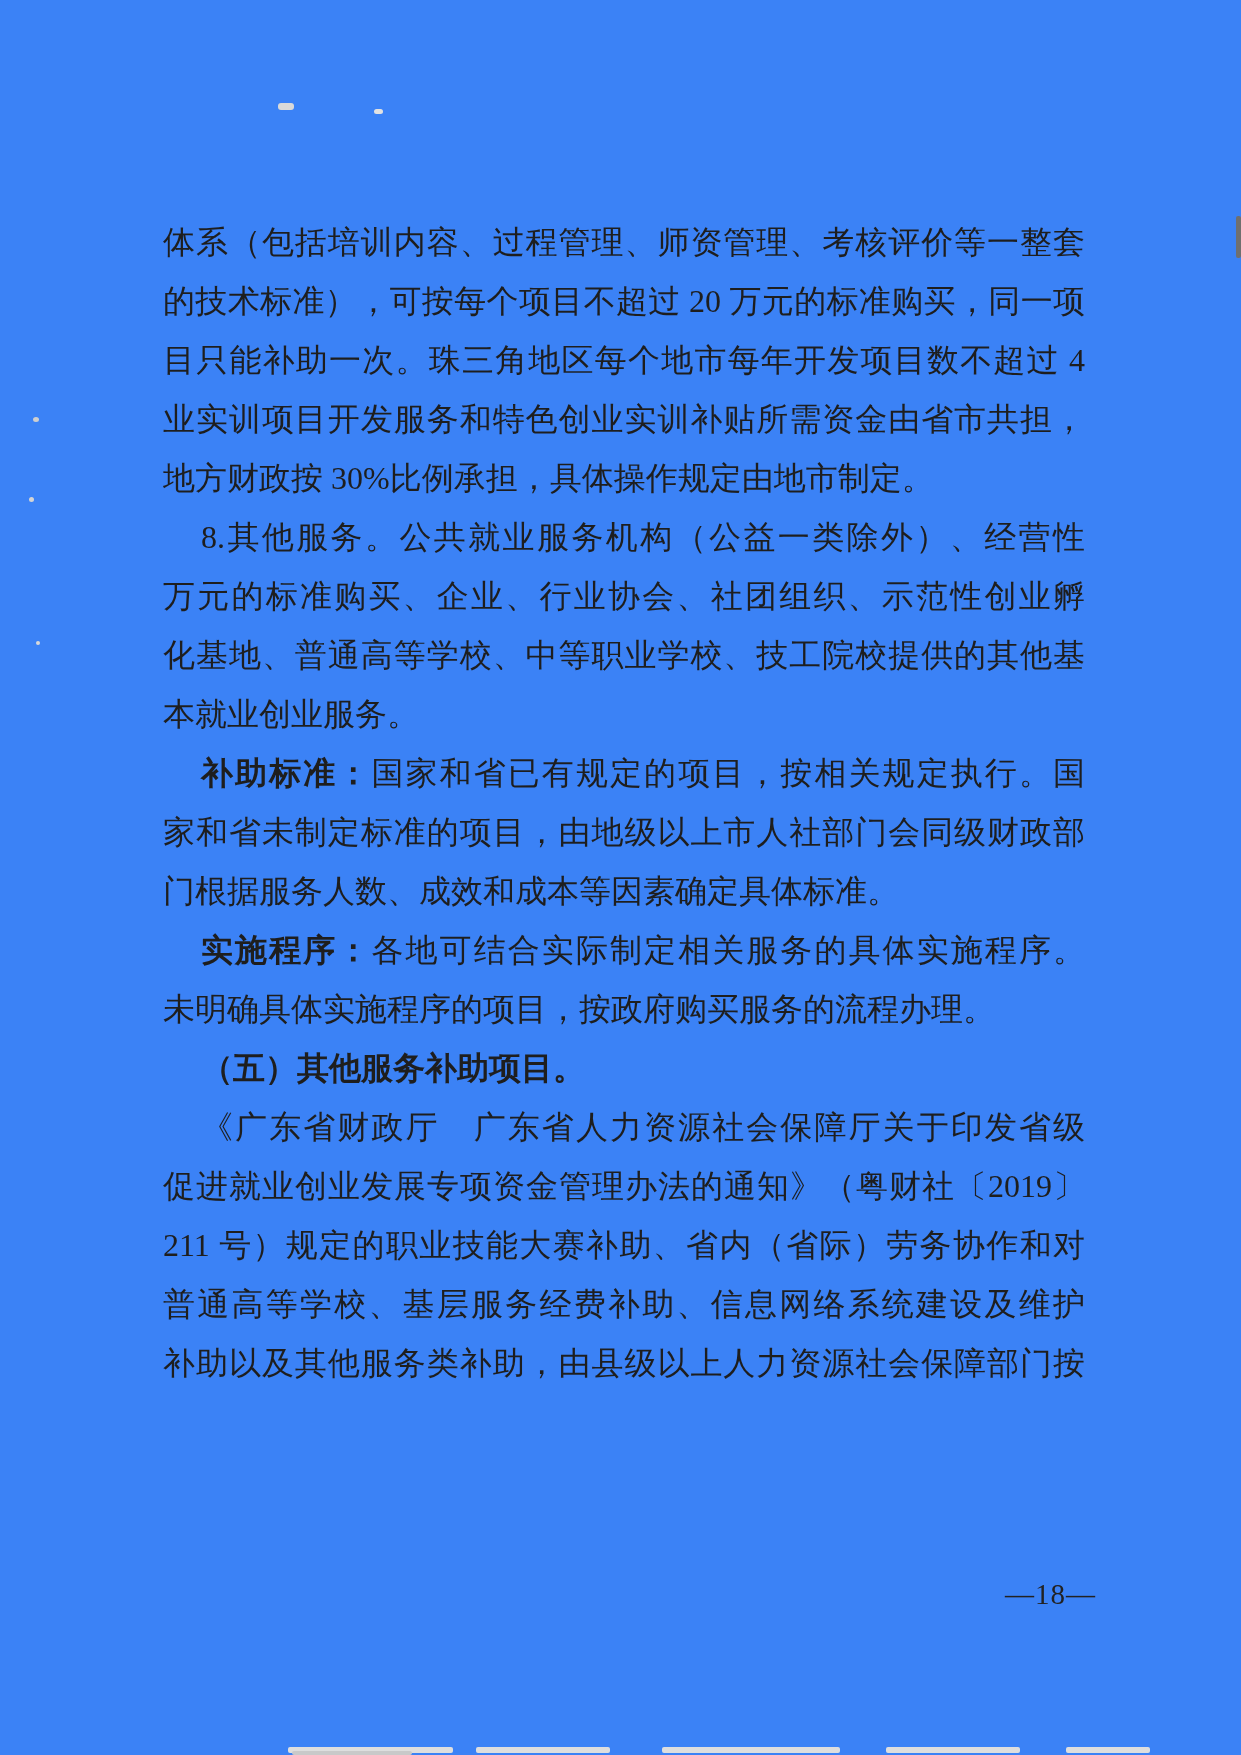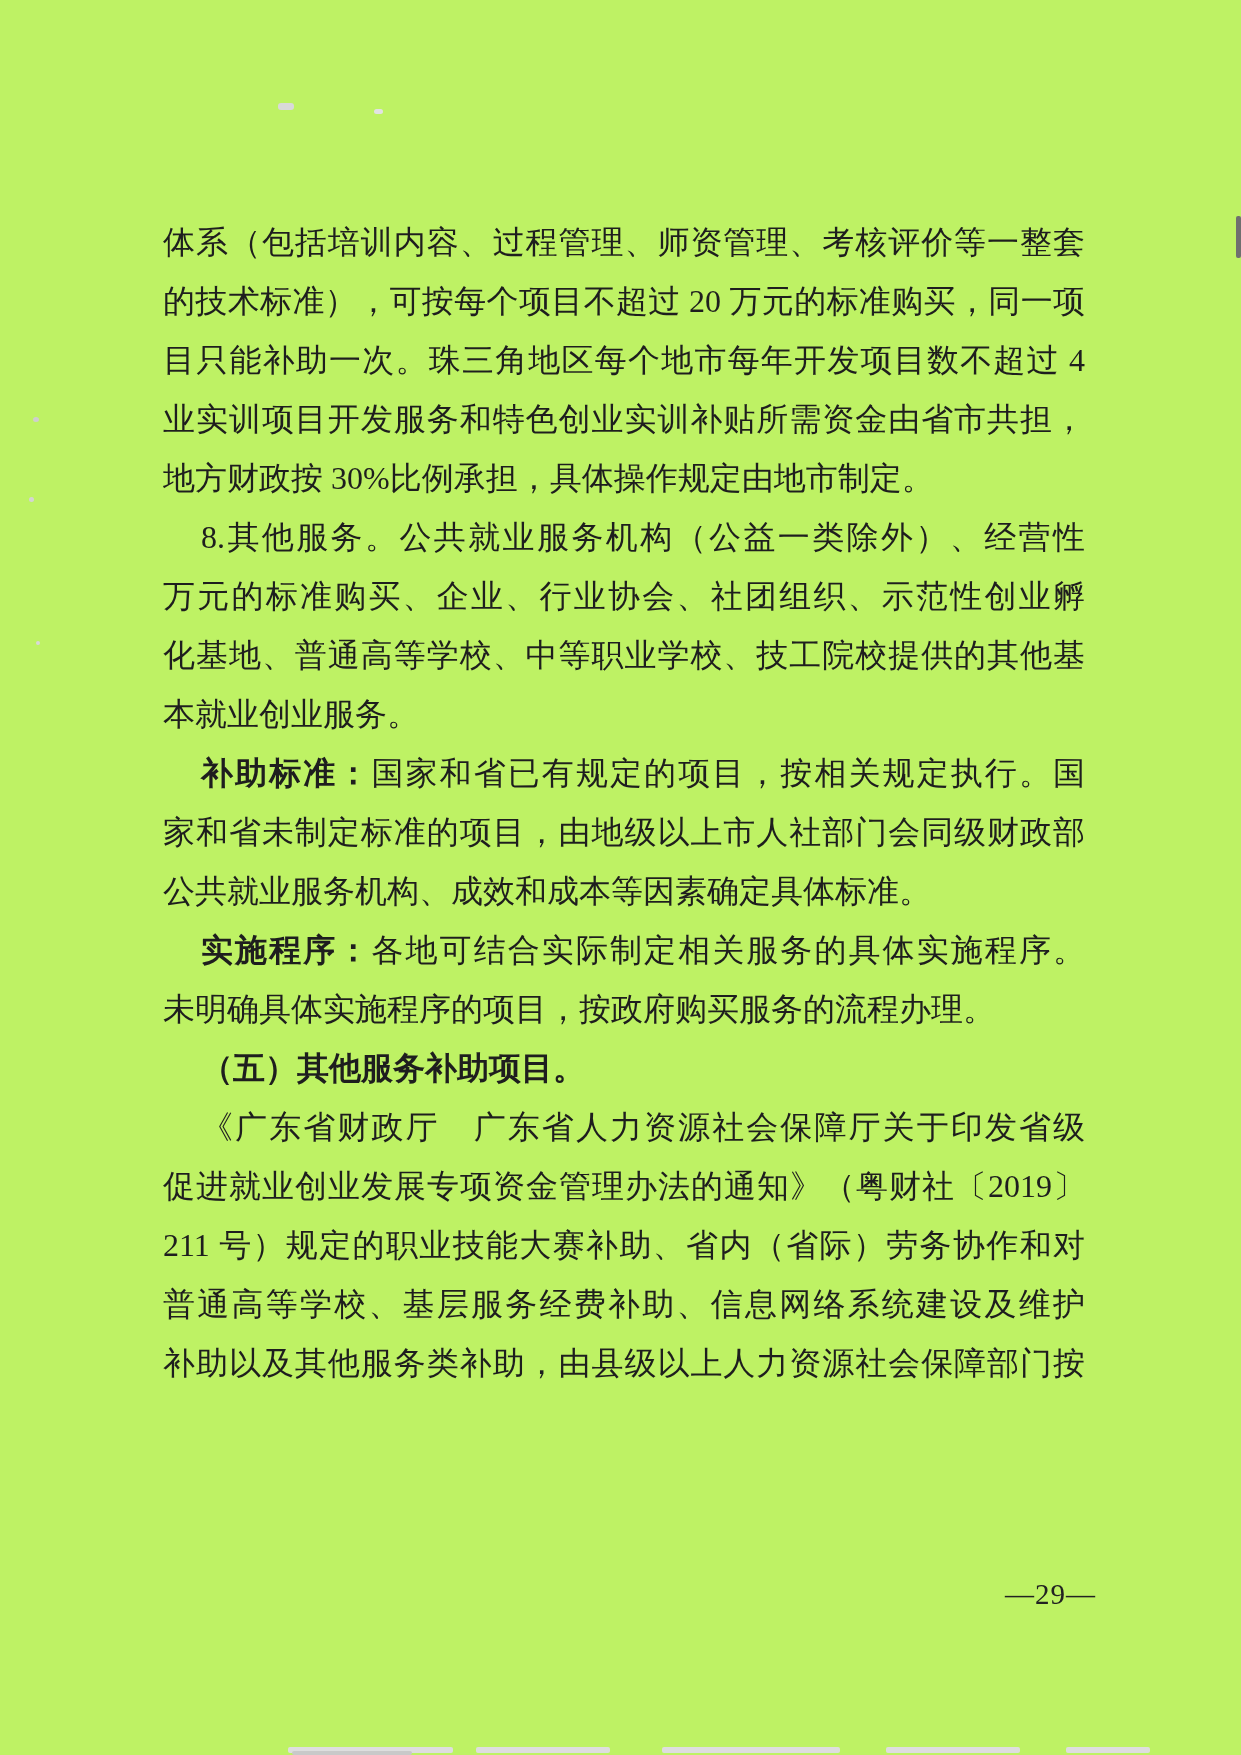--- a/index.html
+++ b/index.html
@@ -5,21 +5,21 @@
   html, body {
     margin: 0;
     padding: 0;
     background: #888;
   }
   .page {
     position: relative;
     width: 1241px;
     height: 1755px;
     margin: 0 auto;
-    background: #bef264;
+    background: #3b82f6;
     overflow: hidden;
     font-family: "Liberation Serif", "DejaVu Serif", serif;
     color: #1e1e1e;
   }
   .doc-body {
     position: absolute;
     left: 163px;
     top: 213px;
     width: 922px;
     font-size: 32px;
@@ -73,32 +73,32 @@
       <div class="line just"><span class="seg">的技术标准），可按每个项目不超过 20 万元的标准购买，同一项</span></div>
       <div class="line just"><span class="seg">目只能补助一次。珠三角地区每个地市每年开发项目数不超过 4</span></div>
       <div class="line just"><span class="seg">业实训项目开发服务和特色创业实训补贴所需资金由省市共担，</span></div>
       <div class="line"><span class="seg">地方财政按 30%比例承担，具体操作规定由地市制定。</span></div>
       <div class="line indent just"><span class="seg">8.其他服务。公共就业服务机构（公益一类除外）、经营性</span></div>
       <div class="line just"><span class="seg">万元的标准购买、企业、行业协会、社团组织、示范性创业孵</span></div>
       <div class="line just"><span class="seg">化基地、普通高等学校、中等职业学校、技工院校提供的其他基</span></div>
       <div class="line"><span class="seg">本就业创业服务。</span></div>
       <div class="line indent just"><span class="seg b">补助标准：</span><span class="seg">国家和省已有规定的项目，按相关规定执行。国</span></div>
       <div class="line just"><span class="seg">家和省未制定标准的项目，由地级以上市人社部门会同级财政部</span></div>
-      <div class="line"><span class="seg">公共就业服务机构、成效和成本等因素确定具体标准。</span></div>
+      <div class="line"><span class="seg">门根据服务人数、成效和成本等因素确定具体标准。</span></div>
       <div class="line indent just"><span class="seg b">实施程序：</span><span class="seg">各地可结合实际制定相关服务的具体实施程序。</span></div>
       <div class="line"><span class="seg">未明确具体实施程序的项目，按政府购买服务的流程办理。</span></div>
       <div class="line indent"><span class="seg b">（五）其他服务补助项目。</span></div>
       <div class="line indent just"><span class="seg">《广东省财政厅　广东省人力资源社会保障厅关于印发省级</span></div>
       <div class="line just"><span class="seg">促进就业创业发展专项资金管理办法的通知》（粤财社〔2019〕</span></div>
       <div class="line just"><span class="seg">211 号）规定的职业技能大赛补助、省内（省际）劳务协作和对</span></div>
       <div class="line just"><span class="seg">普通高等学校、基层服务经费补助、信息网络系统建设及维护</span></div>
       <div class="line just"><span class="seg">补助以及其他服务类补助，由县级以上人力资源社会保障部门按</span></div>
     </div>
 
-  <div class="pagenum">—29—</div>
+  <div class="pagenum">—18—</div>
 
   <div class="artifact edge-sliver"></div>
   <div class="artifact speck-1"></div>
   <div class="artifact speck-2"></div>
   <div class="artifact speck-3"></div>
   <div class="artifact speck-4"></div>
   <div class="artifact speck-5"></div>
   <div class="artifact bdash bdash-1"></div>
   <div class="artifact bdash bdash-2"></div>
   <div class="artifact bdash bdash-3"></div>

